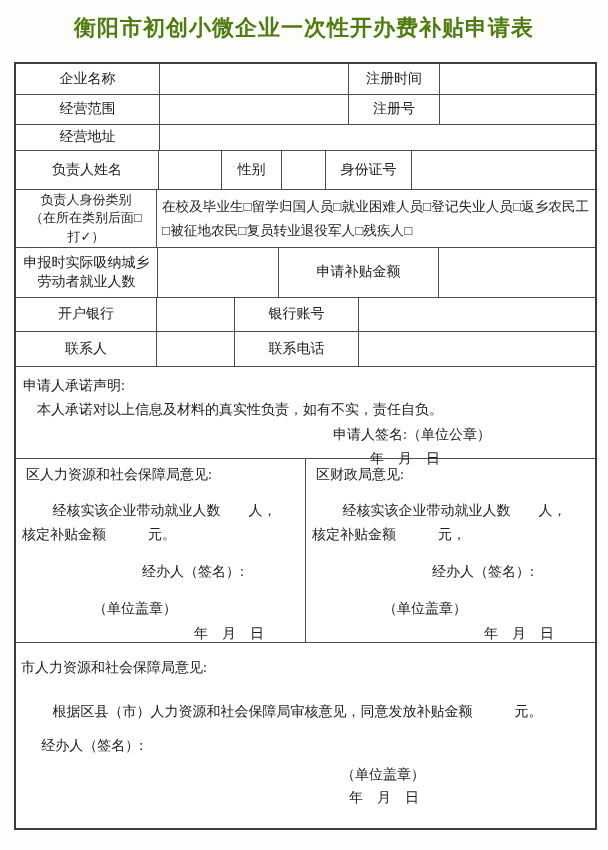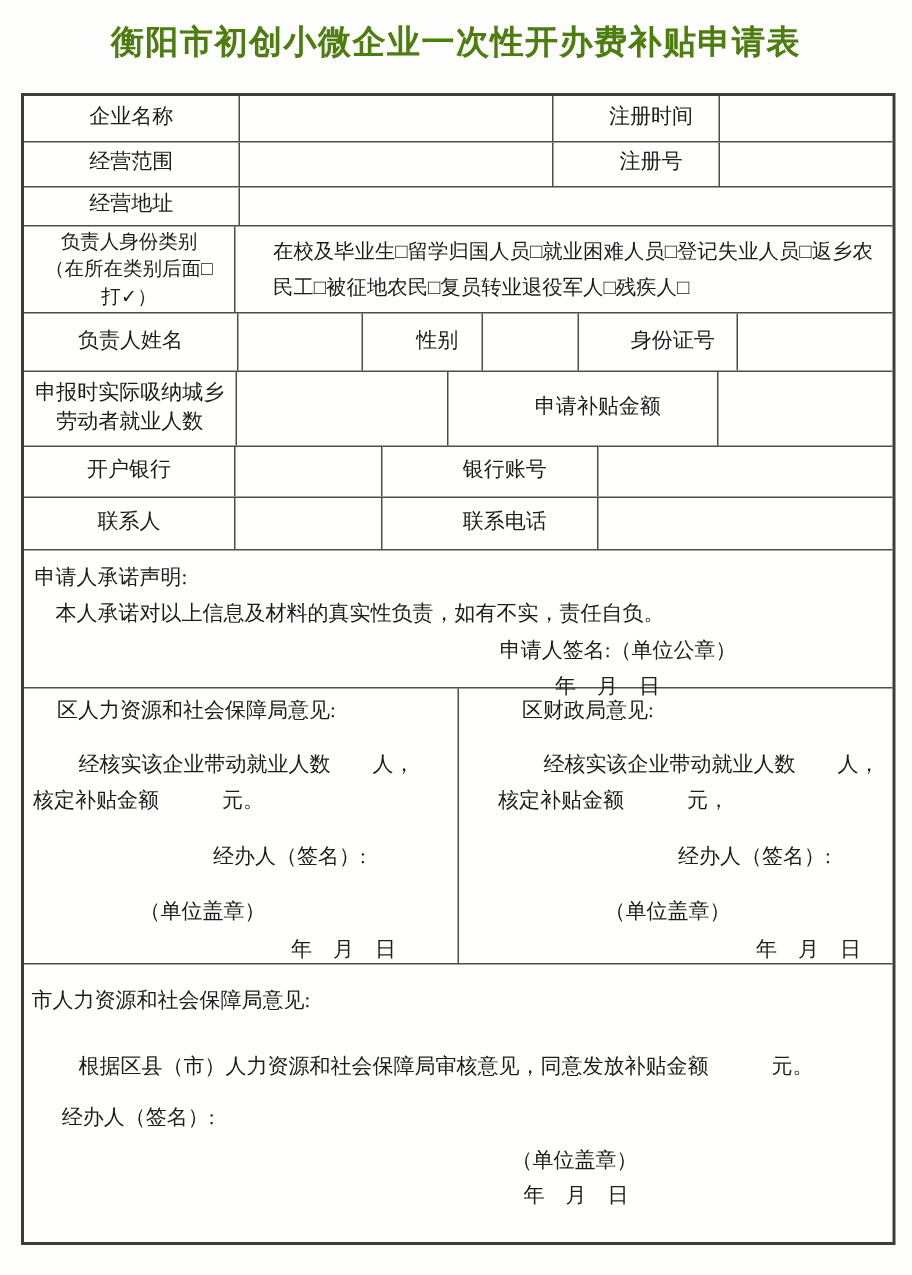--- a/index.html
+++ b/index.html
@@ -11,21 +11,21 @@
   .title {
     position:absolute; top:13px; left:0; width:100%;
     text-align:center; font-size:22px; font-weight:bold; letter-spacing:1px;
     color:#4d7c0f;
   }
   .tbl {
     position:absolute; left:14px; top:62px; width:583px; height:768px;
     border:2px solid #3d3d3d; display:flex; flex-direction:column;
     background:#fffffe;
   }
-  .row { display:flex; border-bottom:1px solid #4c4c4c; flex-shrink:0;gap:20px; }
+  .row { display:flex; border-bottom:1px solid #4c4c4c; flex-shrink:0; }
   .row:last-child { border-bottom:none; flex:1; }
   .cell {
     border-right:1px solid #4c4c4c; display:flex; align-items:center;
     justify-content:center; font-size:14px; white-space:pre-wrap;
     text-align:center; line-height:1.35;
   }
   .cell:last-child { border-right:none; }
   .fx { flex:1; }
   
   .h31{height:31px}.h30{height:30px}.h26{height:26px}.h39{height:39px}
@@ -45,21 +45,21 @@
   .blk {
     display:flex; flex-direction:column; align-items:stretch;
     justify-content:flex-start; text-align:left; font-size:14px;
     line-height:21px; white-space:pre-wrap;
   }
   .decl-h { margin:8px 0 0 7px; }
   .decl-b { margin:3px 7px 0 7px; text-indent:1em; }
   .decl-s { margin-top:4px; text-align:right; padding-right:104px; }
   .decl-d { margin-top:3px; text-align:right; padding-right:155px; }
   .op { padding-top:5px; }
-  .op-h   { margin-left:22px; }
+  .op-h   { margin-left:10px; }
   .op-l1  { margin-top:15px; text-indent:2.6em; }
   .op-l2  { margin-top:3px; margin-left:6px; }
   .op-hand{ margin-top:16px; margin-left:126px; }
   .op-seal{ margin-top:16px; margin-left:77px; }
   .op-date{ margin-top:4px; margin-left:178px; }
   .city { padding-top:14px; }
   .city-h   { margin-left:5px; }
   .city-b   { margin-top:23px; text-indent:2.6em; }
   .city-hand{ margin-top:13px; text-indent:1.8em; }
   .city-seal{ margin-top:8px; text-align:right; padding-right:170px; }
@@ -85,34 +85,34 @@
       <div class="cell w189"></div>
       <div class="cell w91">注册号</div>
       <div class="cell fx"></div>
     </div>
 
     <div class="row h26">
       <div class="cell w144">经营地址</div>
       <div class="cell fx"></div>
     </div>
 
-    <div class="row h58">
-      <div class="cell w141 small">负责人身份类别
-（在所在类别后面□
-打✓）</div>
-      <div class="cell fx opts">在校及毕业生□留学归国人员□就业困难人员□登记失业人员□返乡农民工□被征地农民□复员转业退役军人□残疾人□</div>
-    </div>
-
     <div class="row h39">
       <div class="cell w143">负责人姓名</div>
       <div class="cell w63"></div>
       <div class="cell w60">性别</div>
       <div class="cell w44"></div>
       <div class="cell w86">身份证号</div>
       <div class="cell fx"></div>
+    </div>
+
+    <div class="row h58">
+      <div class="cell w141 small">负责人身份类别
+（在所在类别后面□
+打✓）</div>
+      <div class="cell fx opts">在校及毕业生□留学归国人员□就业困难人员□登记失业人员□返乡农民工□被征地农民□复员转业退役军人□残疾人□</div>
     </div>
 
     <div class="row h50">
       <div class="cell w142">申报时实际吸纳城乡
 劳动者就业人数</div>
       <div class="cell w121"></div>
       <div class="cell w160">申请补贴金额</div>
       <div class="cell fx"></div>
     </div>
 

